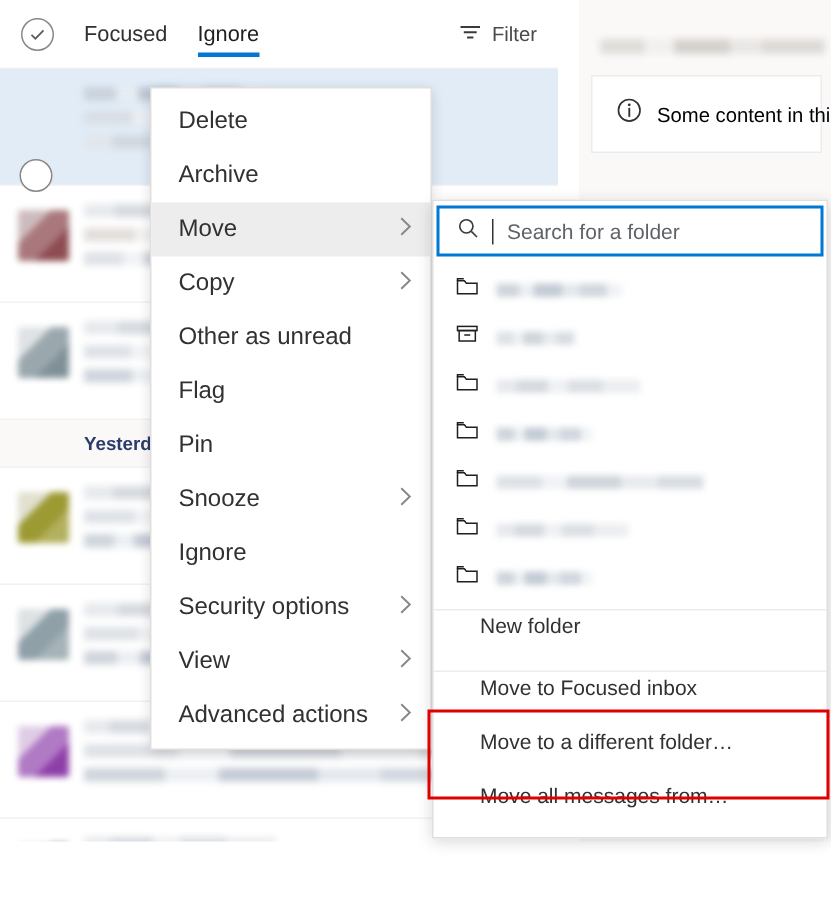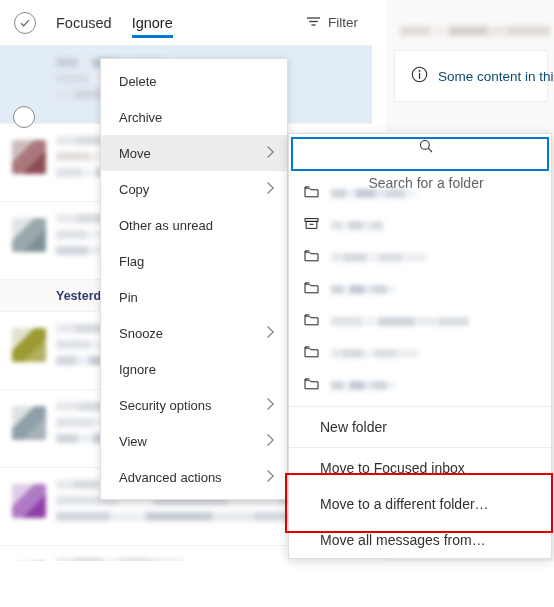--- a/index.html
+++ b/index.html
@@ -58,50 +58,50 @@
                  display:flex; align-items:center; justify-content:center; color:#b0b0b0; font-size:8px; }
   .lscroll .thumb { position:absolute; top:18px; left:4px; width:7px; height:92px;
                     background:#c8c8c8; border-radius:4px; }
 
   
   .readpane { position:absolute; left:386px; top:0; right:0; bottom:0; background:#faf9f8; overflow:hidden; }
   .rp-head { padding:26px 0 0 14px; }
   .rp-head .ln { height:10px; }
   .infobar { margin:14px 6px 0 8px; background:#fff; border:1px solid #ececec;
              height:52px; display:flex; align-items:center; padding-left:16px; gap:10px; }
-  .infobar .txt { font-size:13.5px; color:#0c4a6e; white-space:nowrap; }
+  .infobar .txt { font-size:13.5px; color:#000000; white-space:nowrap; }
 
   
   .ctxmenu {
     position:absolute; left:100px; top:58px; width:188px;
     background:#fff; border:1px solid #e1dfdd;
     box-shadow:0 2px 8px rgba(0,0,0,.14);
     padding:4px 0;
   }
   .mi { height:36px; display:flex; align-items:center; padding:0 12px 0 18px;
-        font-size:13px; color:#323130; }
+        font-size:16px; color:#323130; }
   .mi.hl { background:#ededed; }
   .mi .chev { margin-left:auto; color:#8a8886; display:block; }
 
   
   .submenu {
     position:absolute; left:288px; top:133px; width:264px;
     background:#fff; border:1px solid #e1dfdd;
     box-shadow:0 2px 10px rgba(0,0,0,.16);
   }
   .searchbox { margin:3px 2px 2px 2px; height:34px; border:2px solid #0078d4;
-               display:flex; align-items:center; padding-left:12px; gap:9px; background:#fff;flex-direction:column; }
+               display:flex; align-items:center; padding-left:12px; gap:9px; background:#fff; }
   .searchbox .caret { width:1px; height:17px; background:#333; }
   .searchbox .ph { font-size:14px; color:#5f6368; }
   .folders { padding:4px 0 3px 0; }
   .fitem { height:32px; display:flex; align-items:center; padding-left:15px; gap:12px; }
   .fitem .ico { color:#201f1e; display:block; flex:0 0 auto; }
   .fitem .fname { height:9px; filter:blur(2.2px); }
   .sep { height:1px; background:#ececec; margin:2px 0; }
-  .sitem { height:36px; display:flex; align-items:center; padding-left:31px;
+  .sitem { height:36px; display:flex; align-items:flex-start; padding-left:31px;
            font-size:14px; color:#323130; }
   .redbox { position:absolute; left:285px; top:473px; width:268px; height:60px;
             border:2px solid #e00000; pointer-events:none; }
 </style>
 </head>
 <body>
 
 <div id="app">
 
   <div class="topbar">

